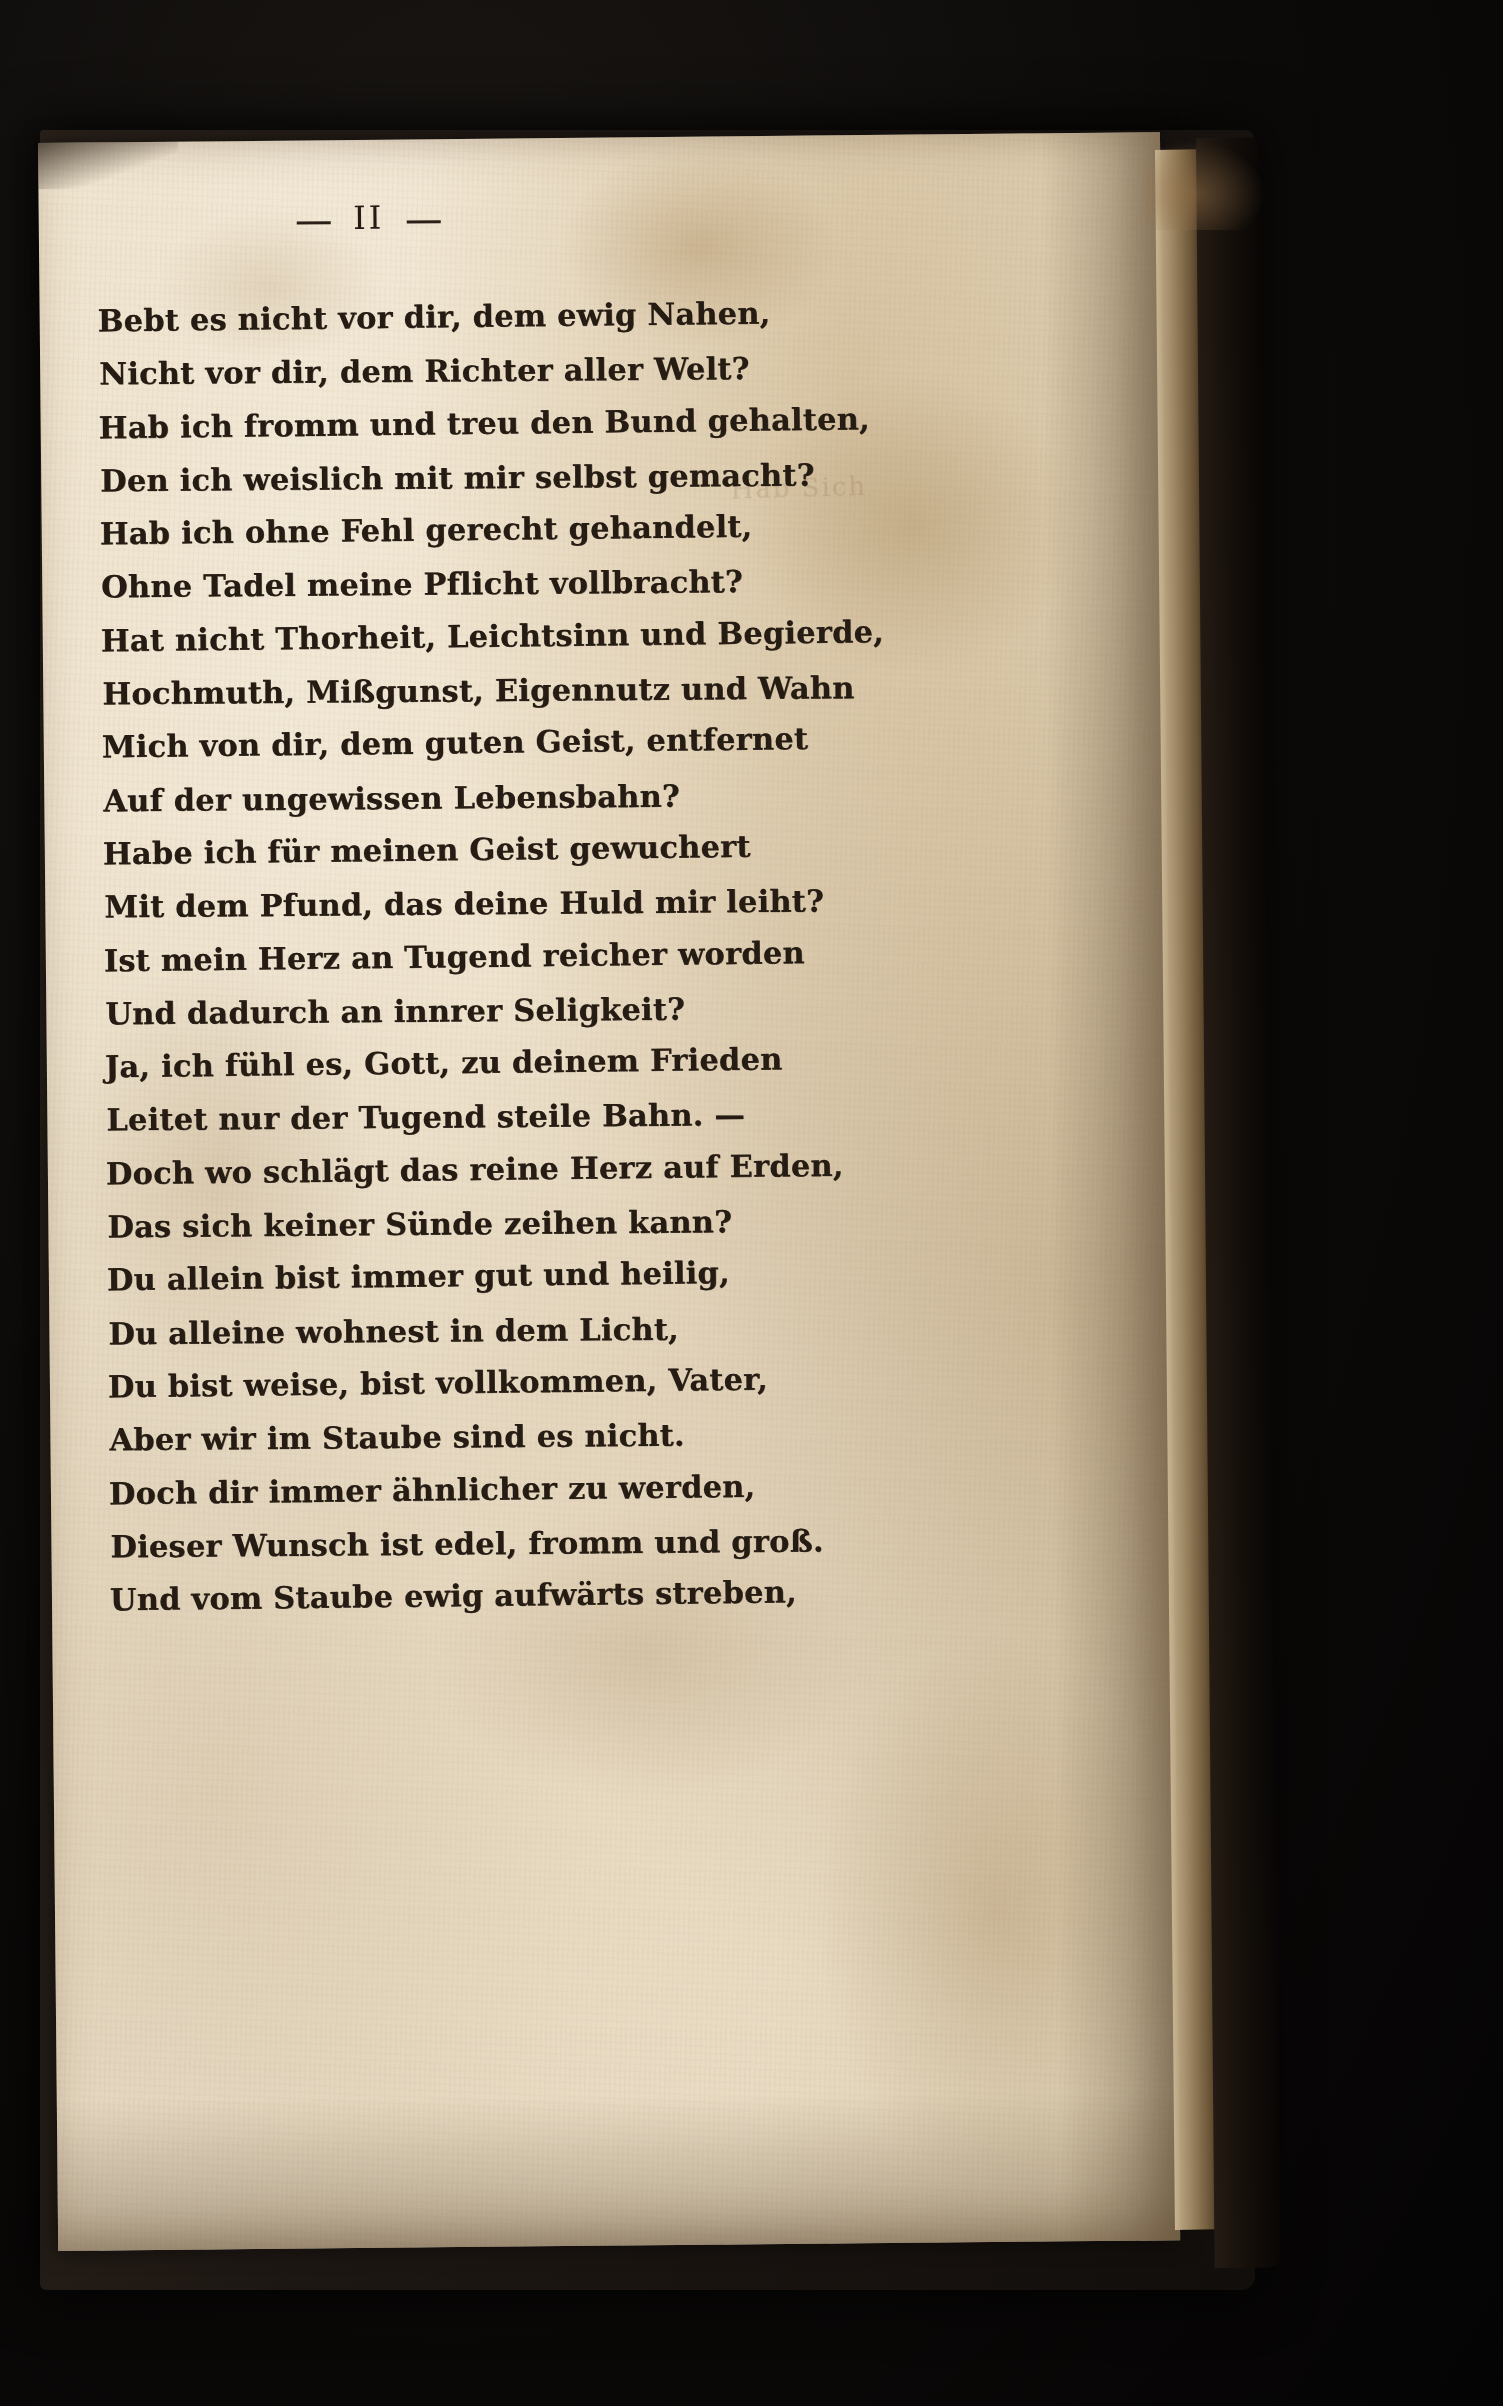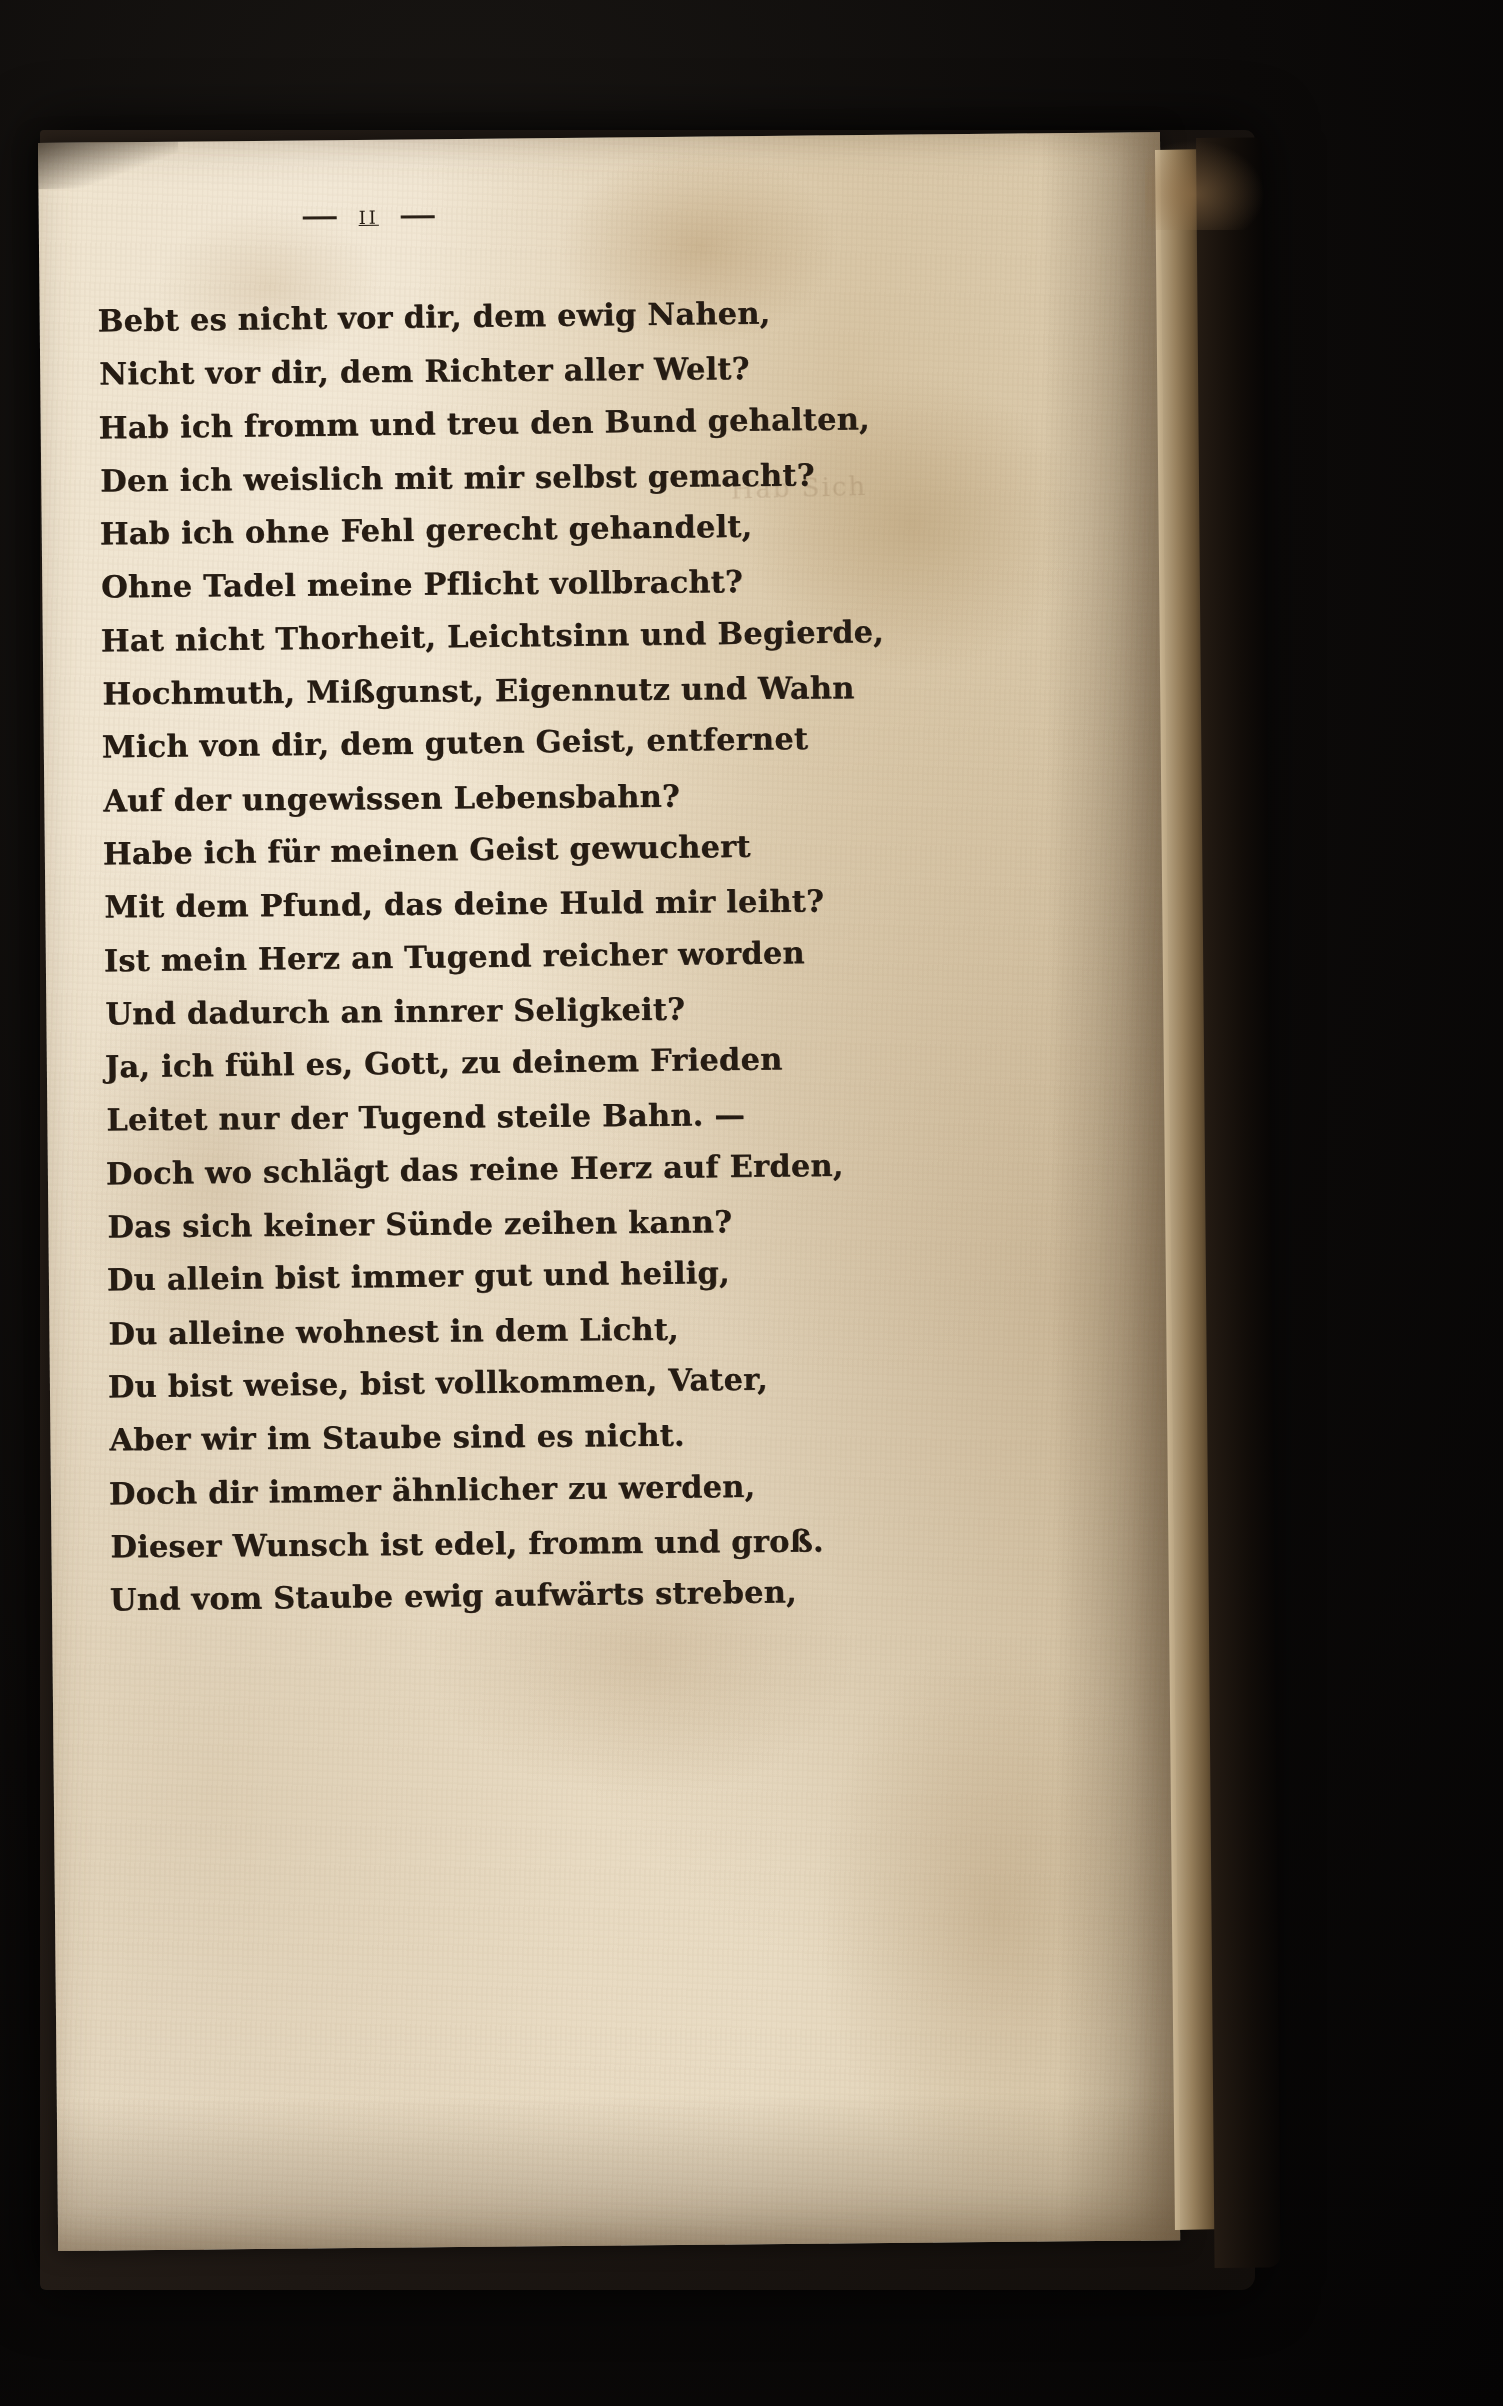--- a/index.html
+++ b/index.html
@@ -126,24 +126,23 @@
   #page-number-rule .dash {
     display: inline-block;
     width: 34px;
     height: 3px;
     background: #2a2017;
     vertical-align: middle;
     margin: 0 22px;
   }
   #page-number-rule .num {
     display: inline-block;
-    font-size: 18px;
+    font-size: 32px;
     letter-spacing: 3px;
     transform: translateY(-1px);
-    text-decoration: underline;
   }
 
   #poem {
     position: absolute;
     left: 58px;
     top: 152px;
     width: 940px;
   }
 
   .verse-line {

